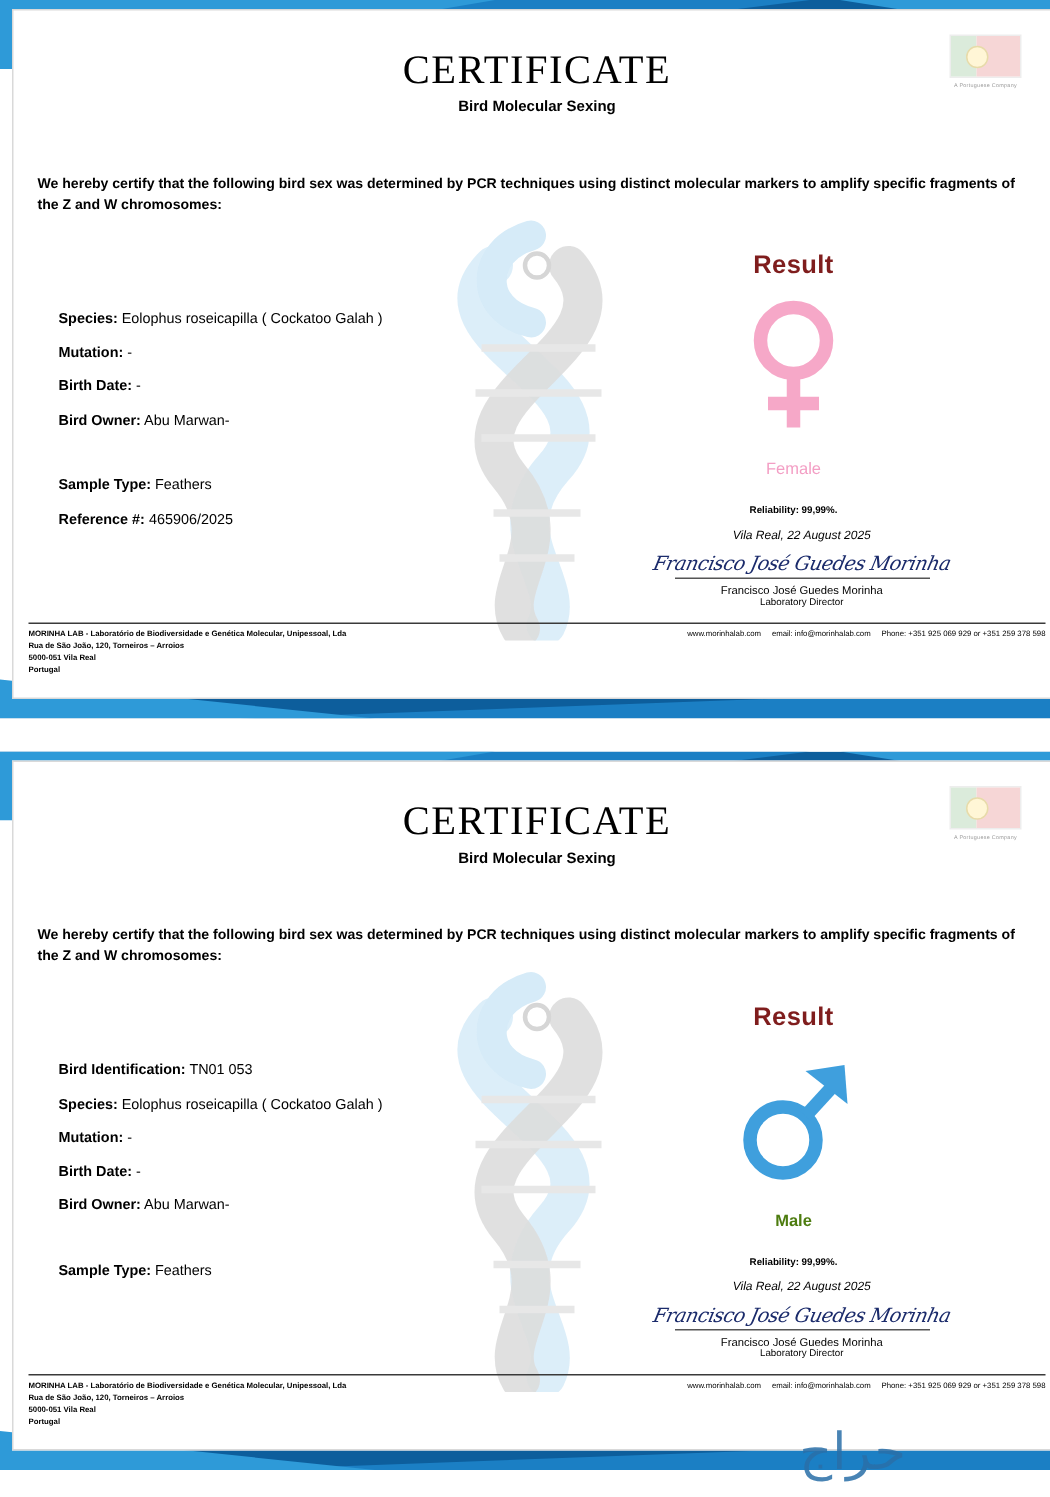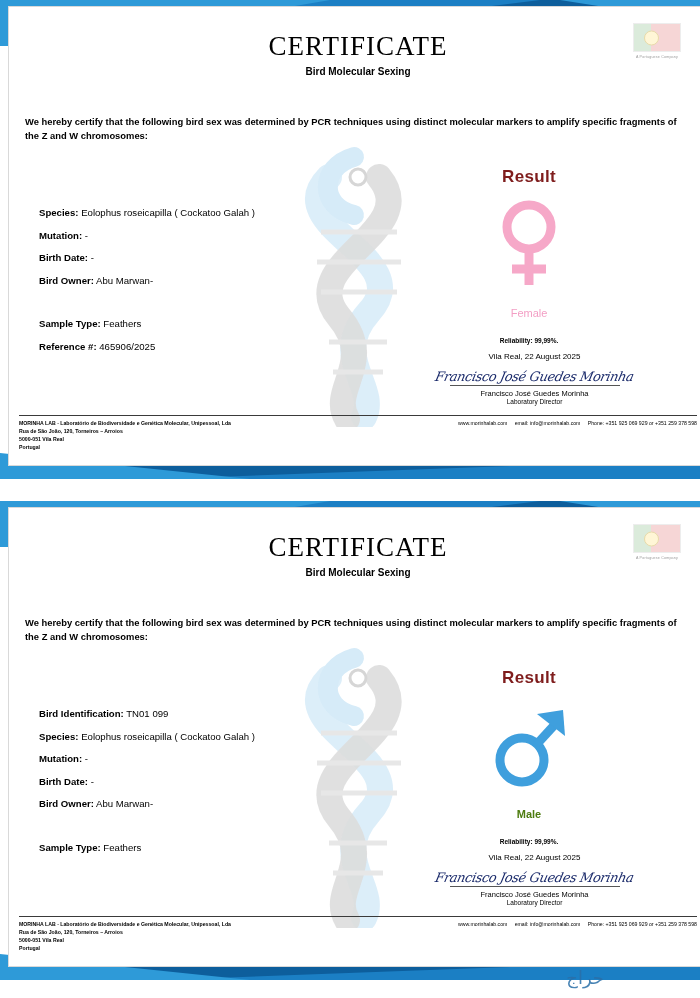--- a/index.html
+++ b/index.html
@@ -188,20 +188,21 @@
   .sign-wrap {
     position: absolute;
     left: 418px;
     top: 345px;
     width: 215px;
     text-align: center;
   }
   .sign-date {
     font-size: 8px;
     color: #000;
+    font-style: italic;
   }
   .sign-script {
     font-family: "DejaVu Serif", serif;
     font-style: italic;
     font-size: 13px;
     color: #1b2b6b;
     transform: skewX(-12deg);
     margin-top: 8px;
     letter-spacing: -.4px;
     white-space: nowrap;
@@ -239,21 +240,21 @@
   }
   .footer-left { font-weight: bold; max-width: 260px; }
   .footer-right { text-align: right; padding-top: 0px; }
 
   
   .ar-watermark {
     position: absolute;
     right: 96px;
     bottom: 10px;
     font-family: "DejaVu Sans", sans-serif;
-    font-size: 18px;
+    font-size: 34px;
     color: #2a6fa8;
     opacity: .85;
     letter-spacing: 1px;
   }
 </style>
 </head>
 <body>
 
 <div class="page">
 
@@ -426,21 +427,21 @@
           <line x1="58" y1="125" x2="142" y2="125"></line>
           <line x1="62" y1="155" x2="138" y2="155"></line>
           <line x1="70" y1="205" x2="128" y2="205"></line>
           <line x1="74" y1="235" x2="124" y2="235"></line>
         </g>
       </svg>
 
       <div class="details">
         <div class="row">
           <span class="k">Bird Identification:</span>
-          <span class="v">TN01 099</span>
+          <span class="v">TN01 053</span>
         </div>
         <div class="row">
           <span class="k">Species:</span>
           <span class="v">Eolophus roseicapilla ( Cockatoo Galah )</span>
         </div>
         <div class="row">
           <span class="k">Mutation:</span>
           <span class="v">-</span>
         </div>
         <div class="row">

